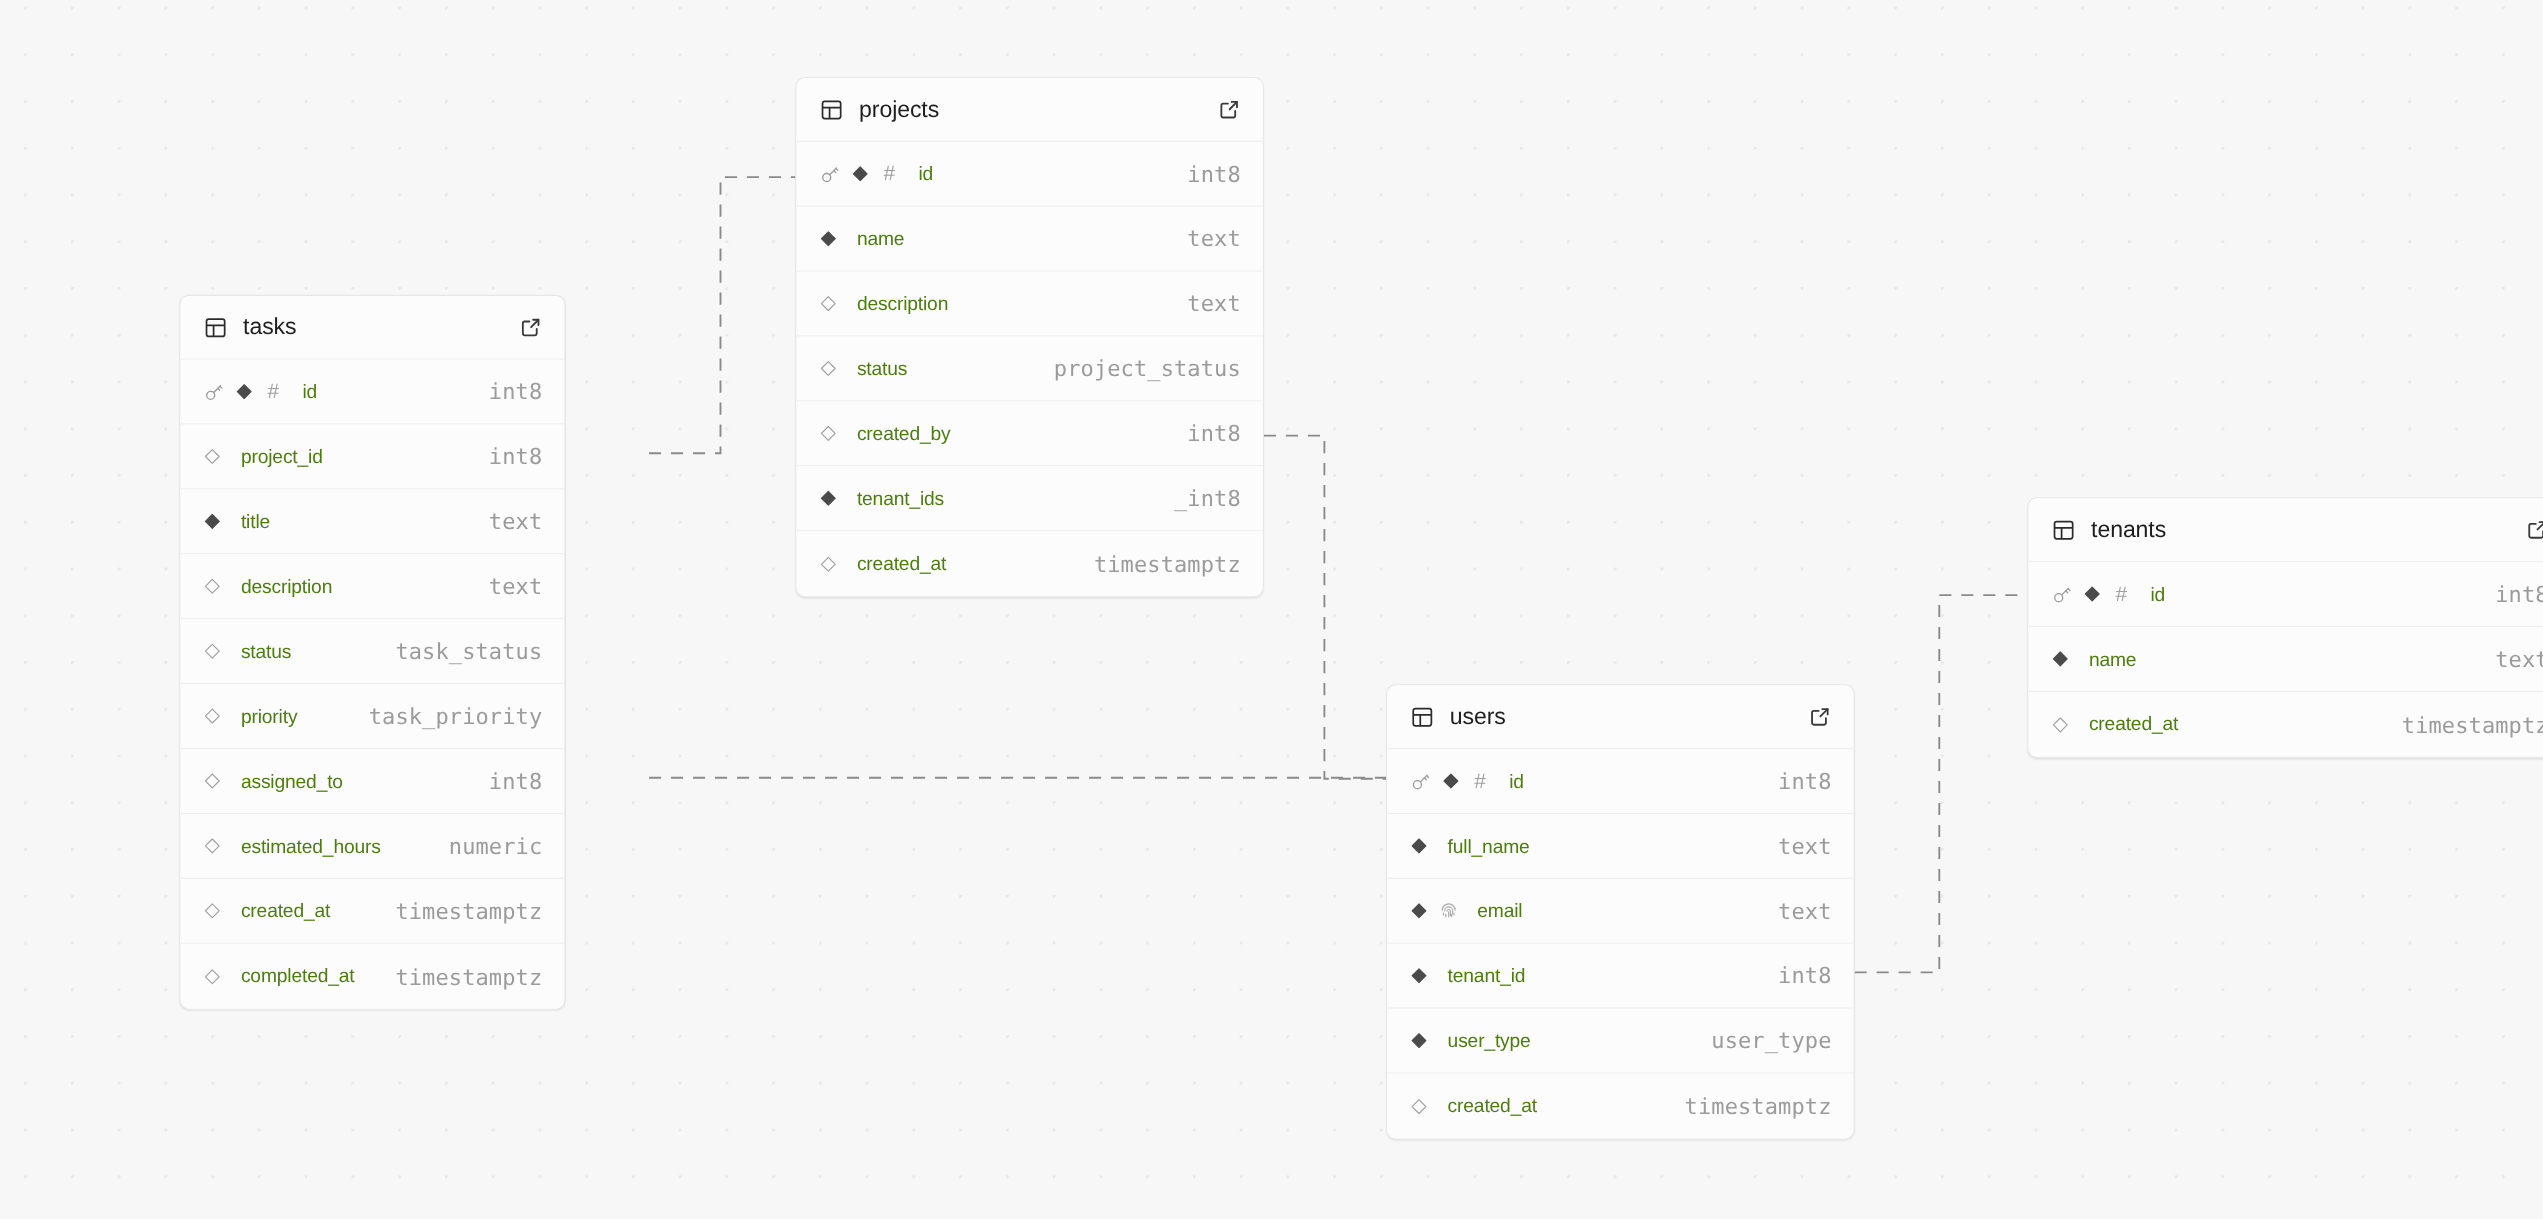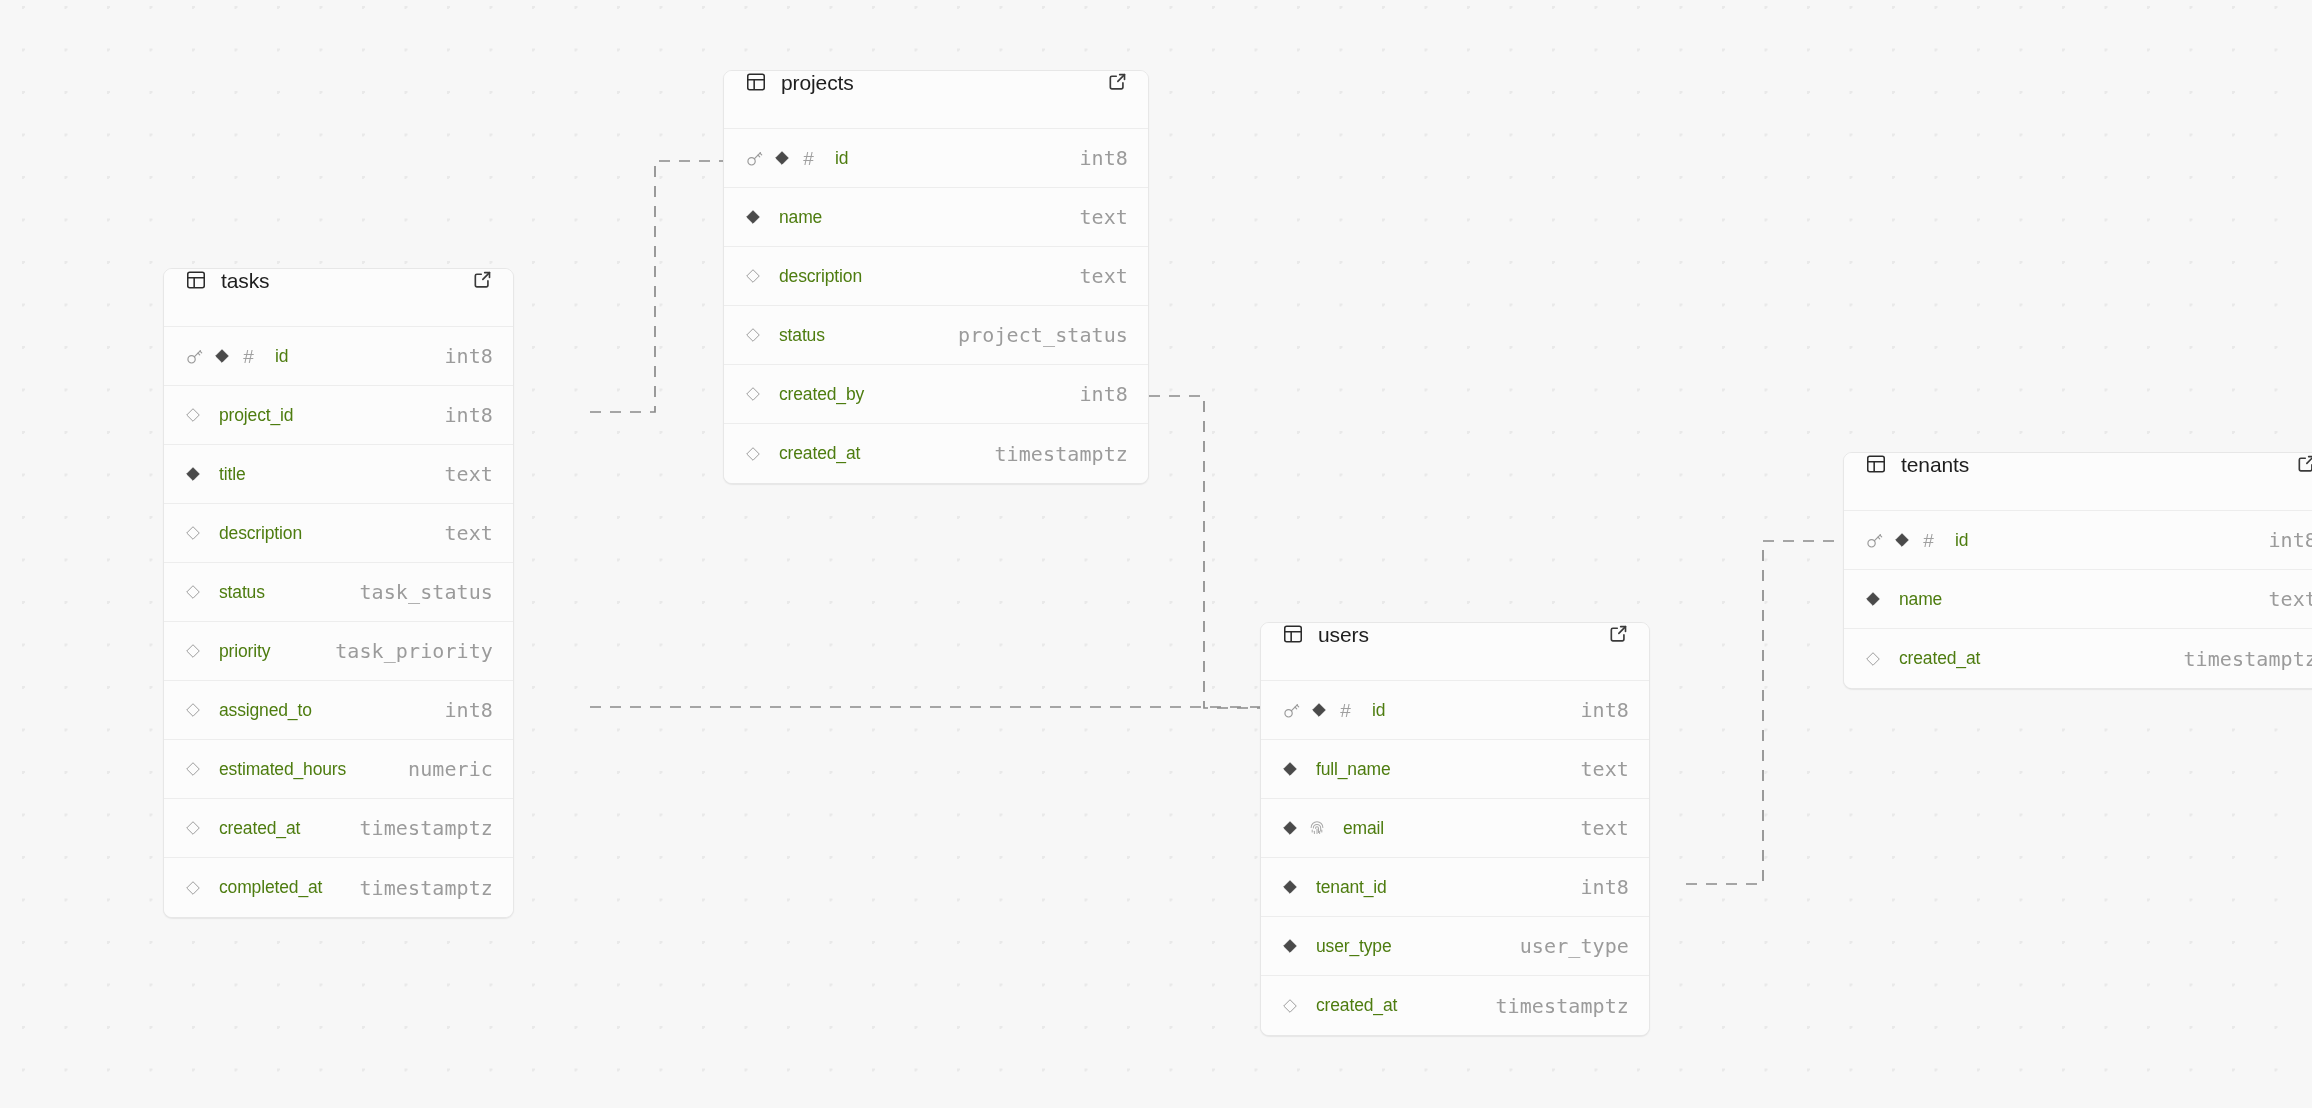--- a/index.html
+++ b/index.html
@@ -23,21 +23,21 @@
     position:absolute;
     background:#fcfcfc;
     border:1px solid #e7e7e7;
     border-radius:9px;
     box-shadow:0 1px 2px rgba(16,16,16,.045), 0 1px 1px rgba(16,16,16,.03);
     overflow:hidden;
     box-sizing:border-box;
   }
   .card-header{
     height:58px;
-    display:flex;align-items:flex-start;
+    display:flex;align-items:center;
     padding:0 20px 0 21px;
     border-bottom:1px solid #ededed;
     background:#fcfcfc;
     box-sizing:border-box;
   }
   .tbl-icon{width:22px;height:22px;flex:0 0 22px;display:block;margin-right:14px;}
   .card-title{
     font-size:21px;color:#1e1e1e;font-weight:400;letter-spacing:-.1px;
     flex:1 1 auto;white-space:nowrap;
   }
@@ -295,30 +295,41 @@
               <path d="M12 2.6 L21.4 12 L12 21.4 L2.6 12 Z"></path>
             </svg>
           </span>
         </span>
         <span class="field-name">created_by</span>
         <span class="field-type">int8</span>
       </div>
       <div class="field-row no-key">
         <span class="marks">
           <span class="mk mk-dia">
+            <svg viewBox="0 0 24 24" width="16" height="16" fill="#4a4a4a" stroke="#4a4a4a" stroke-width="1.5" stroke-linejoin="round">
+              <path d="M12 2.6 L21.4 12 L12 21.4 L2.6 12 Z"></path>
+            </svg>
+          </span>
+        </span>
+        <span class="field-name">tenant_ids</span>
+        <span class="field-type">_int8</span>
+      </div>
+      <div class="field-row no-key">
+        <span class="marks">
+          <span class="mk mk-dia">
             <svg viewBox="0 0 24 24" width="16" height="16" fill="none" stroke="#9d9d9d" stroke-width="1.5" stroke-linejoin="round">
               <path d="M12 2.6 L21.4 12 L12 21.4 L2.6 12 Z"></path>
             </svg>
           </span>
         </span>
         <span class="field-name">created_at</span>
         <span class="field-type">timestamptz</span>
       </div>
     </div>
-    <div class="table-card" style="left: 1260px; top: 622px; width: 390px;">
+    <div class="table-card" style="left: 1260px; top: 622px; width: 426px;">
       <div class="card-header">
         <svg class="tbl-icon" viewBox="0 0 24 24" fill="none" stroke="#2b2b2b" stroke-width="1.7">
           <rect x="3" y="3.5" width="18" height="17" rx="2.2"></rect>
           <line x1="3" y1="9.6" x2="21" y2="9.6"></line>
           <line x1="10" y1="9.6" x2="10" y2="20.5"></line>
         </svg>
         <span class="card-title">users</span>
         <svg class="open-icon" viewBox="0 0 24 24" fill="none" stroke="#3a3a3a" stroke-width="1.9" stroke-linecap="round" stroke-linejoin="round">
           <path d="M14.5 4.2 H20 V9.7"></path>
           <path d="M20 4.2 L12.4 11.8"></path>

